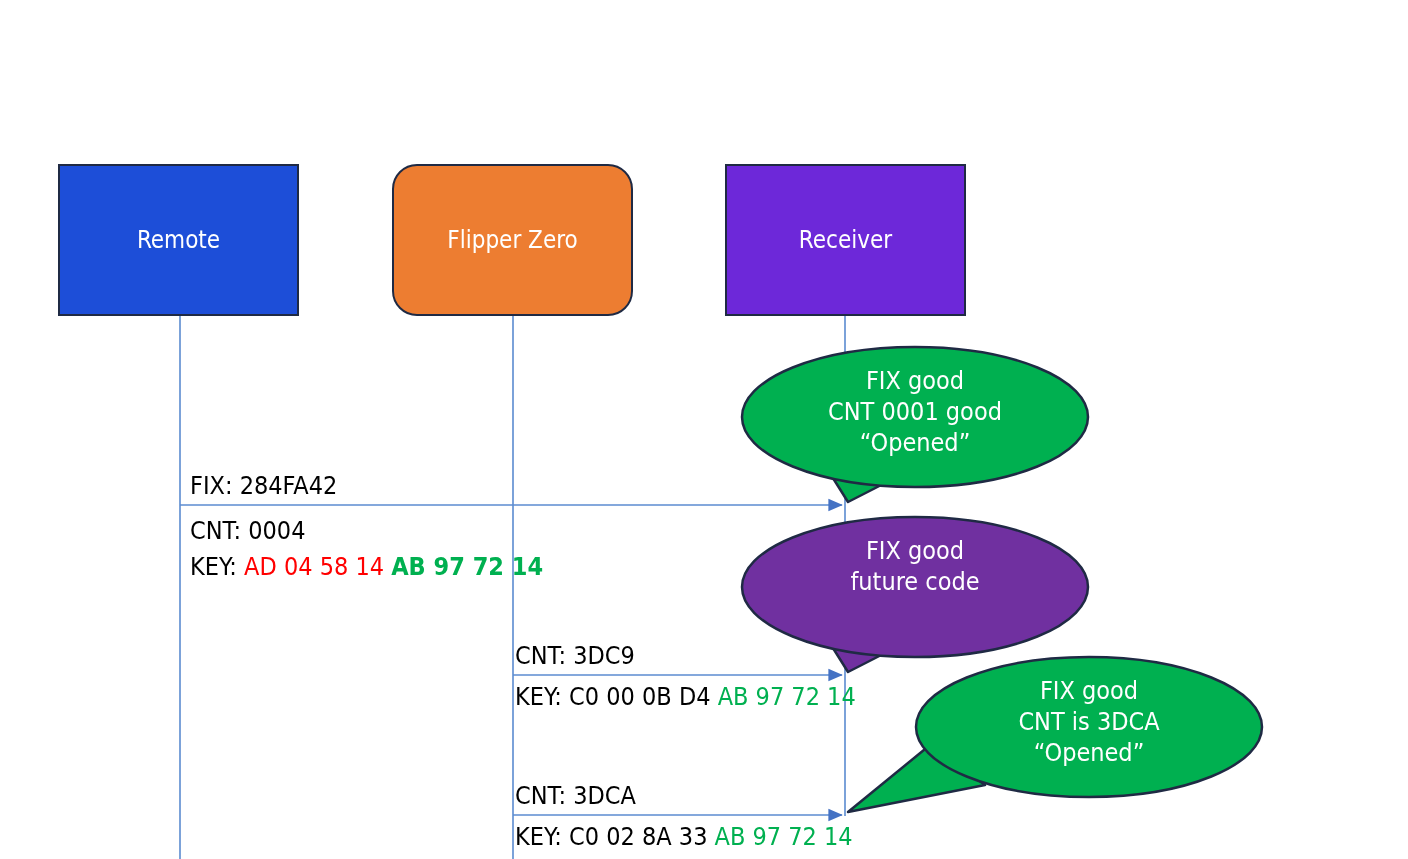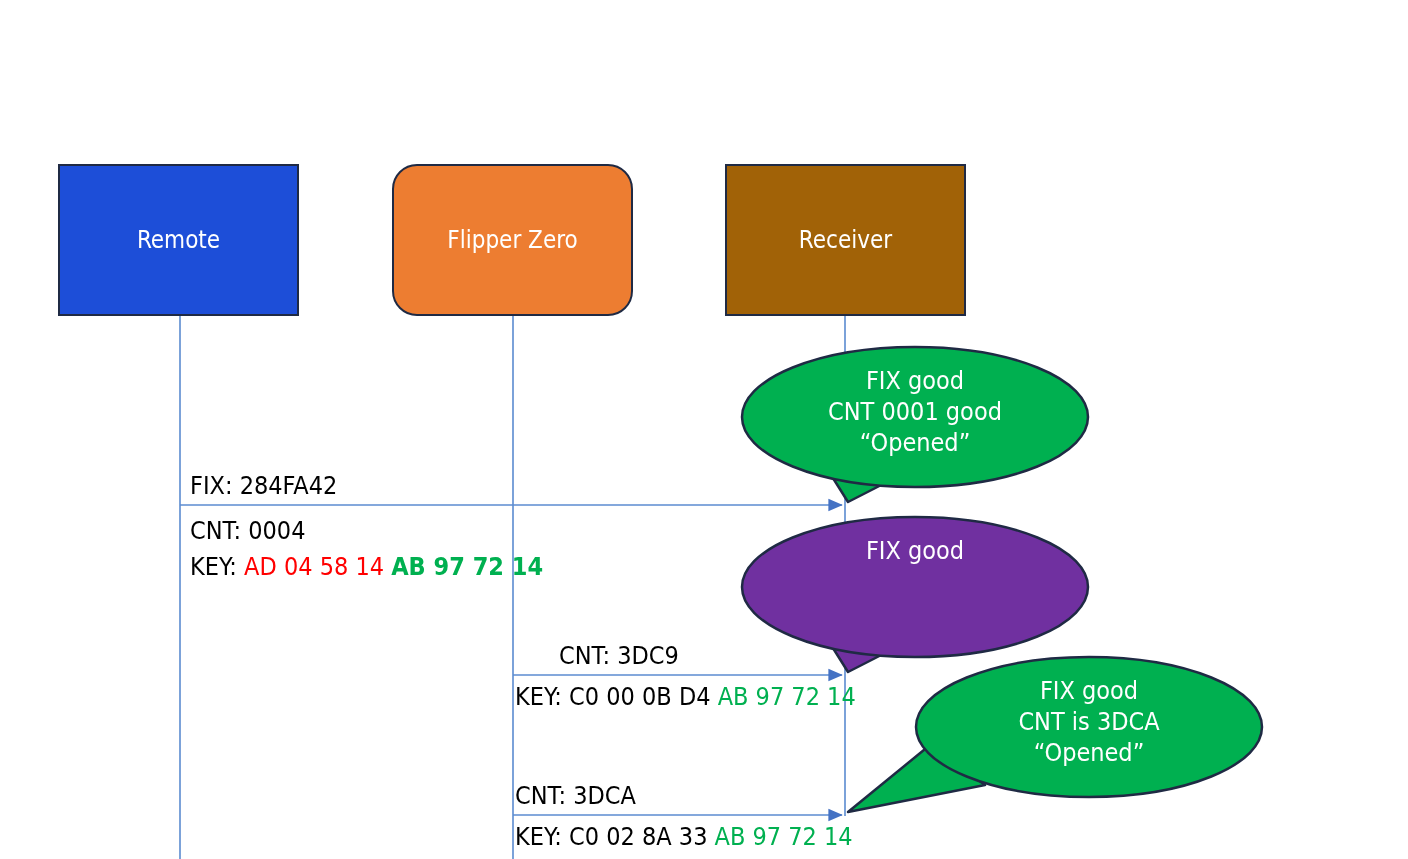--- a/index.html
+++ b/index.html
@@ -119,30 +119,30 @@
       </g>
   </svg>
 
   <div id="actors-group">
       <div class="actor" style="left: 58px; top: 164px; width: 241px; height: 152px; background: #1d4ed8;">
         <span>Remote</span>
       </div>
       <div class="actor" style="left: 392px; top: 164px; width: 241px; height: 152px; background: rgb(237, 125, 49); border-radius: 25px;">
         <span>Flipper Zero</span>
       </div>
-      <div class="actor" style="left: 725px; top: 164px; width: 241px; height: 152px; background: #a16207;">
+      <div class="actor" style="left: 725px; top: 164px; width: 241px; height: 152px; background: #6d28d9;">
         <span>Receiver</span>
       </div>
     </div>
 
   <div id="messages-group">
       <div class="msg" style="left: 190px; top: 473px;"><span class="seg-black">FIX: 284FA42</span></div>
       <div class="msg" style="left: 190px; top: 518px;"><span class="seg-black">CNT: 0004</span></div>
       <div class="msg" style="left: 190px; top: 554px;"><span class="seg-black">KEY: </span><span class="seg-red">AD 04 58 14 </span><span class="seg-green-bold">AB 97 72 14</span></div>
-      <div class="msg" style="left: 515px; top: 643px; padding-left: 44px;"><span class="seg-black">CNT: 3DC9</span></div>
+      <div class="msg" style="left: 515px; top: 643px;"><span class="seg-black">CNT: 3DC9</span></div>
       <div class="msg" style="left: 515px; top: 684px;"><span class="seg-black">KEY: C0 00 0B D4 </span><span class="seg-green">AB 97 72 14</span></div>
       <div class="msg" style="left: 515px; top: 783px;"><span class="seg-black">CNT: 3DCA</span></div>
       <div class="msg" style="left: 515px; top: 824px;"><span class="seg-black">KEY: C0 02 8A 33 </span><span class="seg-green">AB 97 72 14</span></div>
     </div>
 
   <svg class="layer bubbles" viewBox="0 0 1408 859" xmlns="http://www.w3.org/2000/svg">
     <g id="callouts-group">
         <g>
           <polygon points="848,502 806,435 940,455" fill="#00B050" stroke="#1F2A44" stroke-width="2.5" stroke-linejoin="round"></polygon>
           <ellipse cx="915" cy="417" rx="173" ry="70" fill="#00B050" stroke="#1F2A44" stroke-width="2.5"></ellipse>
@@ -158,20 +158,21 @@
       </g>
   </svg>
   <div id="callout-text-group">
       <div class="bubble-text" style="left: 742px; top: 356px; width: 346px;">
         <div>FIX good</div>
         <div>CNT 0001 good</div>
         <div>“Opened”</div>
       </div>
       <div class="bubble-text" style="left: 742px; top: 526px; width: 346px;">
         <div>FIX good</div>
+        <div>future code</div>
       </div>
       <div class="bubble-text" style="left: 916px; top: 666px; width: 346px;">
         <div>FIX good</div>
         <div>CNT is 3DCA</div>
         <div>“Opened”</div>
       </div>
     </div>
 
 </div>
 

